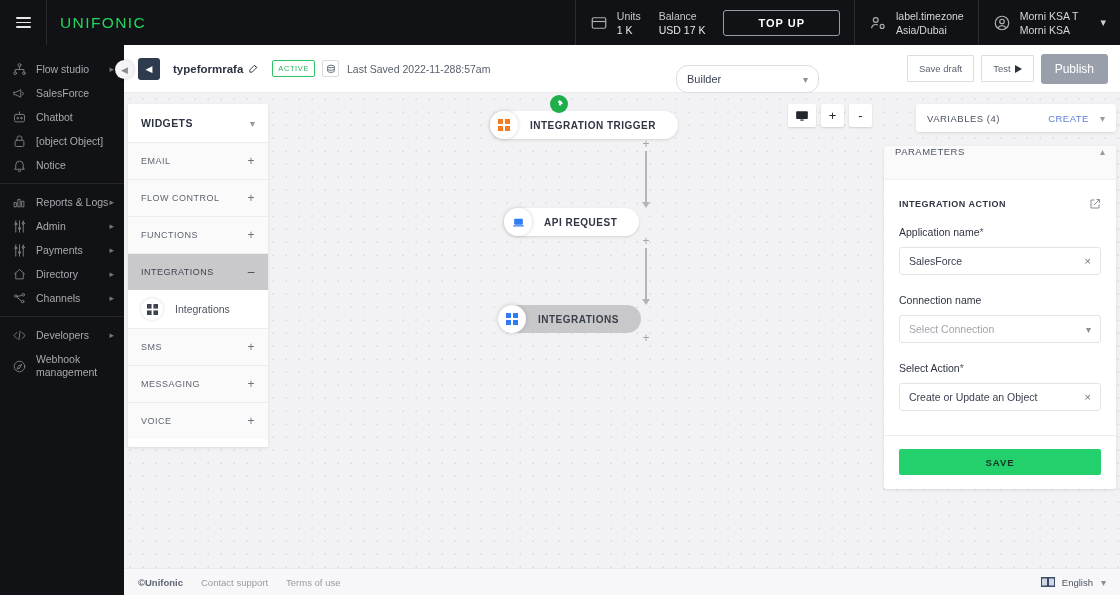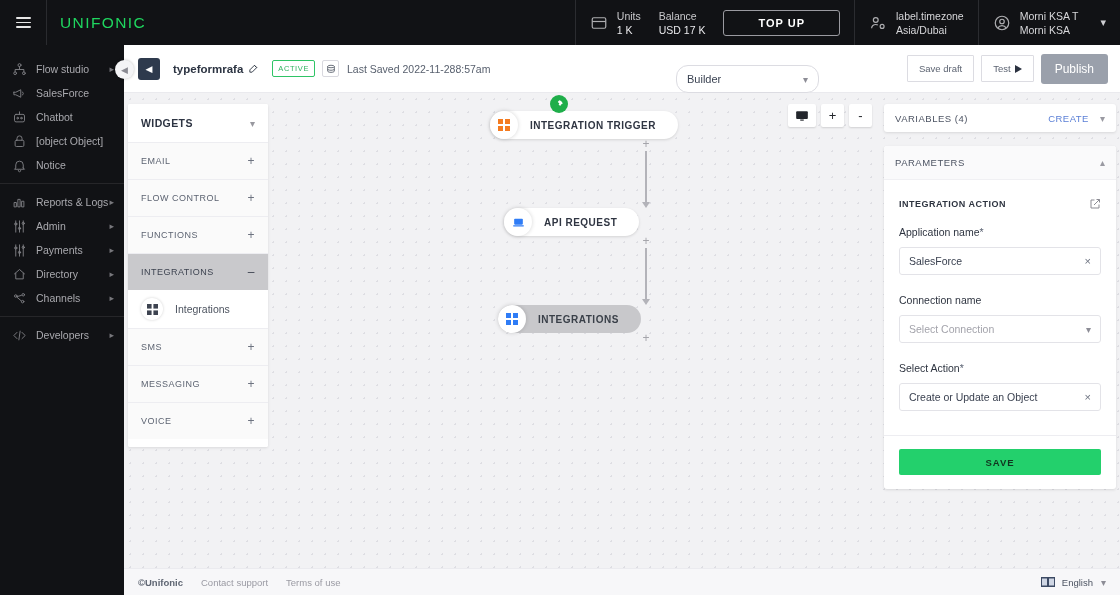--- a/index.html
+++ b/index.html
@@ -194,32 +194,32 @@
   .cline { width: 1.5px; height: 52px; background: #b3b3b9; }
   .arrow-dn {
     width: 0; height: 0; border-left: 4px solid transparent; border-right: 4px solid transparent;
     border-top: 6px solid #b3b3b9; margin-top: -1px;
   }
 
   
   .rpanel { position: absolute; right: 4px; top: 11px; width: 232px; }
   .vars-card {
     background: #fff; border-radius: 3px; box-shadow: 0 1px 3px rgba(0,0,0,.11);
-    height: 28px; display: flex; align-items: center; padding: 0 11px;
+    height: 28px; display: flex; align-items: center; padding: 0 11px; margin-left: 32px;
   }
   .vars-card .vt { color: #4c5362; font-size: 9.5px; letter-spacing: .5px; }
   .vars-card .create { margin-left: auto; color: #5a7fd6; font-size: 9.5px; letter-spacing: .5px; cursor: pointer; }
   .vars-card .cv { margin-left: 11px; color: #9a9aa2; font-size: 10px; }
 
   .params-card {
     margin-top: 14px; background: #fff; border-radius: 3px;
     box-shadow: 0 1px 3px rgba(0,0,0,.11); overflow: hidden;
   }
   .params-head {
-    height: 34px; display: flex; align-items: center; padding: 0 11px;
+    height: 34px; display: flex; padding: 0 11px;
     background: #fafafb; border-bottom: 1px solid #f0f0f3; cursor: pointer;
   }
   .params-head b { color: #4c5362; font-size: 9.5px; letter-spacing: .5px; font-weight: 400; }
   .params-head .cv { margin-left: auto; color: #9a9aa2; font-size: 10px; }
   .params-body { padding: 18px 15px 20px; }
   .ia-row { display: flex; align-items: center; margin-bottom: 16px; }
   .ia-row b { font-size: 9px; letter-spacing: .5px; color: #2e3440; }
   .ia-row .ed { margin-left: auto; width: 12px; height: 12px; cursor: pointer; }
   .fld-label { font-size: 10.5px; color: #2e3440; margin-bottom: 9px; font-weight: 400; }
   .fld-label .req { color: #5a6272; }
@@ -407,20 +407,27 @@
       </div>
       <div class="nav-sec">
         <div class="nav-item">
           <svg class="ni" viewBox="0 0 24 24" fill="none" stroke="#a9a9ae" stroke-width="1.5" stroke-linecap="round" stroke-linejoin="round">
             <path d="M8 7l-5 5 5 5"></path>
             <path d="M16 7l5 5-5 5"></path>
             <path d="M13 5l-2 14"></path>
           </svg>
           <span class="nl">Developers</span>
           <span class="chev">▸</span>
+        </div>
+        <div class="nav-item two-line">
+          <svg class="ni" viewBox="0 0 24 24" fill="none" stroke="#a9a9ae" stroke-width="1.5" stroke-linecap="round" stroke-linejoin="round">
+            <circle cx="12" cy="12" r="8.5"></circle>
+            <path d="M15 9l-2.2 5.2L8 16.5l2.2-5.2L15 9z"></path>
+          </svg>
+          <span class="nl">Webhook management</span>
         </div>
       </div>
     </div>
   <div class="collapse-handle">◀</div>
 
   <div class="subheader">
     <div class="back-btn">
       <span>◀</span>
     </div>
     <div class="flow-title">typeformrafa</div>

